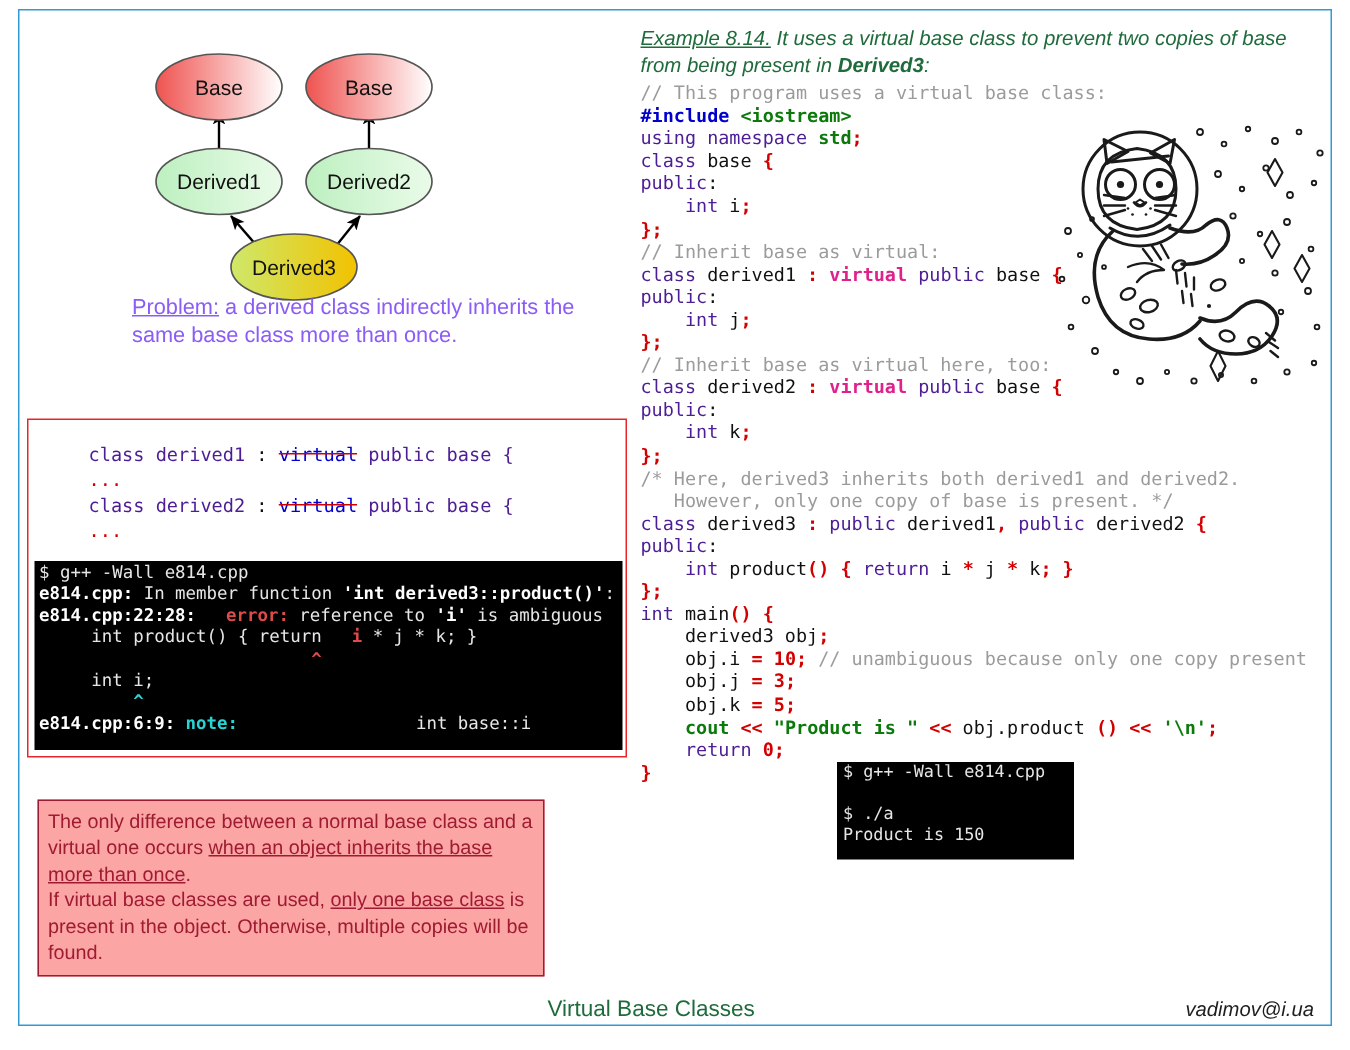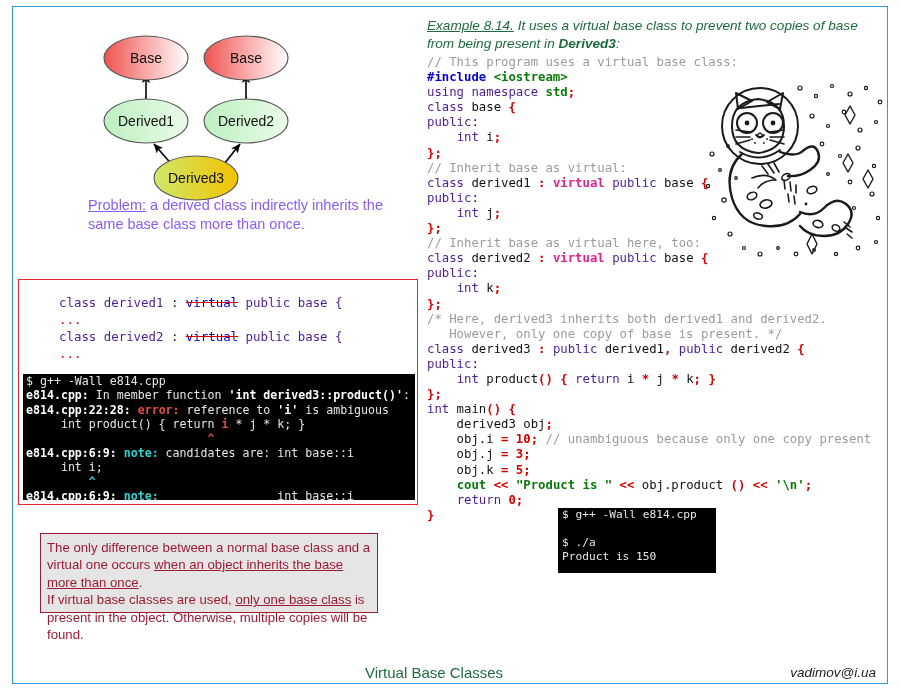--- a/index.html
+++ b/index.html
@@ -66,30 +66,30 @@
     overflow: hidden;
   }
   #term-left .line {
     font-size: 11.6px; line-height: 14.4px;
     white-space: pre;
     color: #d8d8d8;
     padding-left: 3px;
   }
   .t-white { color: #e6e6e6; }
   .t-bold  { color: #ffffff; font-weight: bold; }
-  .t-red   { color: #e04a4a; font-weight: bold; }
+  .t-red   { color: #e04a4a; font-weight: bold; margin-left: 13px; }
   .t-cyan  { color: #2bd4d4; font-weight: bold; }
   .t-caretred { color: #e04a4a; font-weight: bold; }
   .t-caretcyan { color: #2bd4d4; font-weight: bold; }
 
   #note-box {
-    position: absolute; left: 40px; top: 533px;
-    width: 338px; height: 80px;
+    position: absolute; left: 25px; top: 533px;
+    width: 338px; height: 118px;
     border: 1.2px solid #9e1b32;
-    background: #e5e5e5;
+    background: #fca5a5;
   }
   #note-text {
     position: absolute; left: 6px; top: 5px; right: 4px;
     color: #9e1b32;
     font-size: 13.2px;
     line-height: 17.4px;
   }
   #note-text .u { text-decoration: underline; }
 
   
@@ -216,21 +216,20 @@
   </div>
 
   <div id="snippet-box">
     <div id="snippet-code" class="mono"><div><span class="k-blue">class derived1 </span><span class="k-dark">: </span><span class="k-strike">virtual</span><span class="k-blue"> public base {</span></div><div><span class="k-red">...</span></div><div><span class="k-blue">class derived2 </span><span class="k-dark">: </span><span class="k-strike">virtual</span><span class="k-blue"> public base {</span></div><div><span class="k-red">...</span></div></div>
     <div id="term-left" class="mono">
         <div class="line"><span class="t-white">$ </span><span class="t-white">g++ -Wall e814.cpp</span></div>
         <div class="line"><span class="t-bold">e814.cpp:</span><span class="t-white"> In member function </span><span class="t-bold">'int derived3::product()'</span><span class="t-white">:</span></div>
         <div class="line"><span class="t-bold">e814.cpp:22:28:</span><span class="t-white"> </span><span class="t-red">error:</span><span class="t-white"> reference to </span><span class="t-bold">'i'</span><span class="t-white"> is ambiguous</span></div>
         <div class="line"><span class="t-white">     int product() { return </span><span class="t-red">i</span><span class="t-white"> * j * k; }</span></div>
         <div class="line"><span class="t-white">                          </span><span class="t-caretred">^</span></div>
-        <div class="line"><span class="t-bold">e814.cpp:6:9:</span><span class="t-white"> </span><span class="t-cyan">note:</span><span class="t-white"> candidates are: int base::i</span></div>
         <div class="line"><span class="t-white">     int i;</span></div>
         <div class="line"><span class="t-white">         </span><span class="t-caretcyan">^</span></div>
         <div class="line"><span class="t-bold">e814.cpp:6:9:</span><span class="t-white"> </span><span class="t-cyan">note:</span><span class="t-white">                 int base::i</span></div>
       </div>
   </div>
 
   <div id="note-box">
     <div id="note-text"><span>The only difference between a normal base class and a virtual one occurs </span><span class="u">when an object inherits the base more than once</span><span>.</span><br><span>If virtual base classes are used, </span><span class="u">only one base class</span><span> is present in the object. Otherwise, multiple copies will be found.</span></div>
   </div>
 

